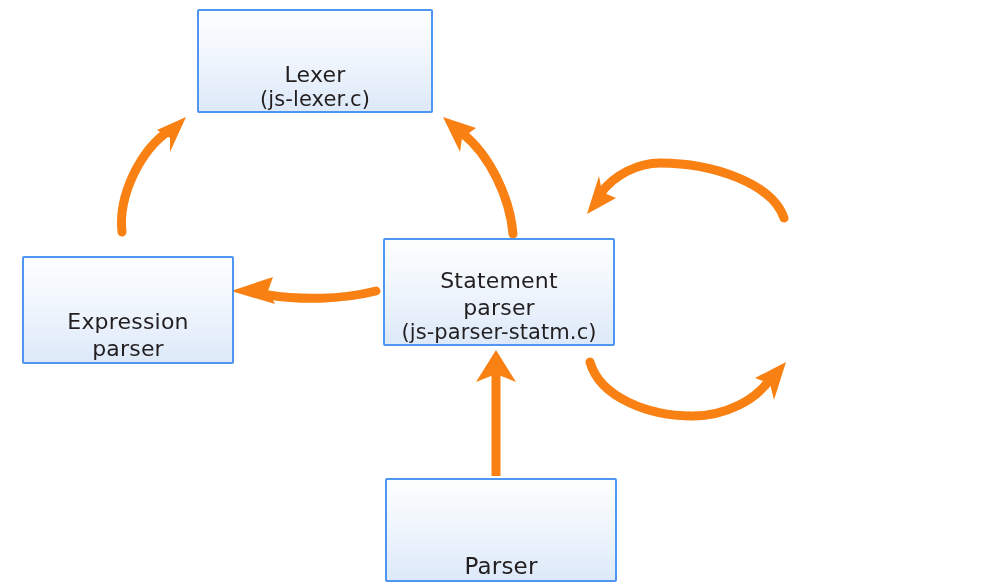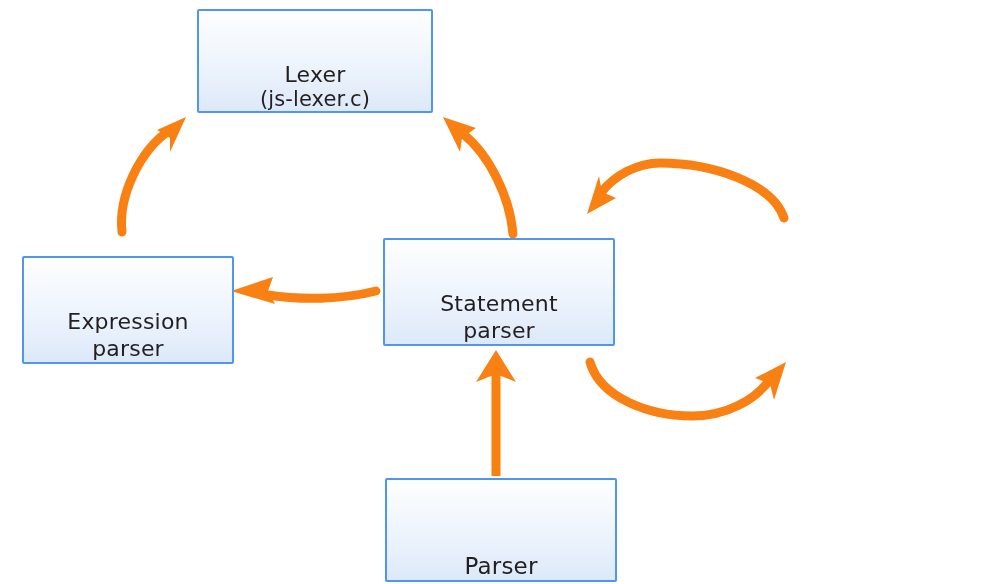--- a/index.html
+++ b/index.html
@@ -104,20 +104,21 @@
   </div>
 
   <div class="node" id="node-expression">
     <div class="title">Expression
 parser</div>
   </div>
 
   <div class="node" id="node-statement">
     <div class="title">Statement
 parser</div>
+    <div class="sub">(js-parser-statm.c)</div>
   </div>
 
 
   <div class="node" id="node-parser">
     <div class="title">Parser</div>
   </div>
 
 </div>
 
 </body></html>

